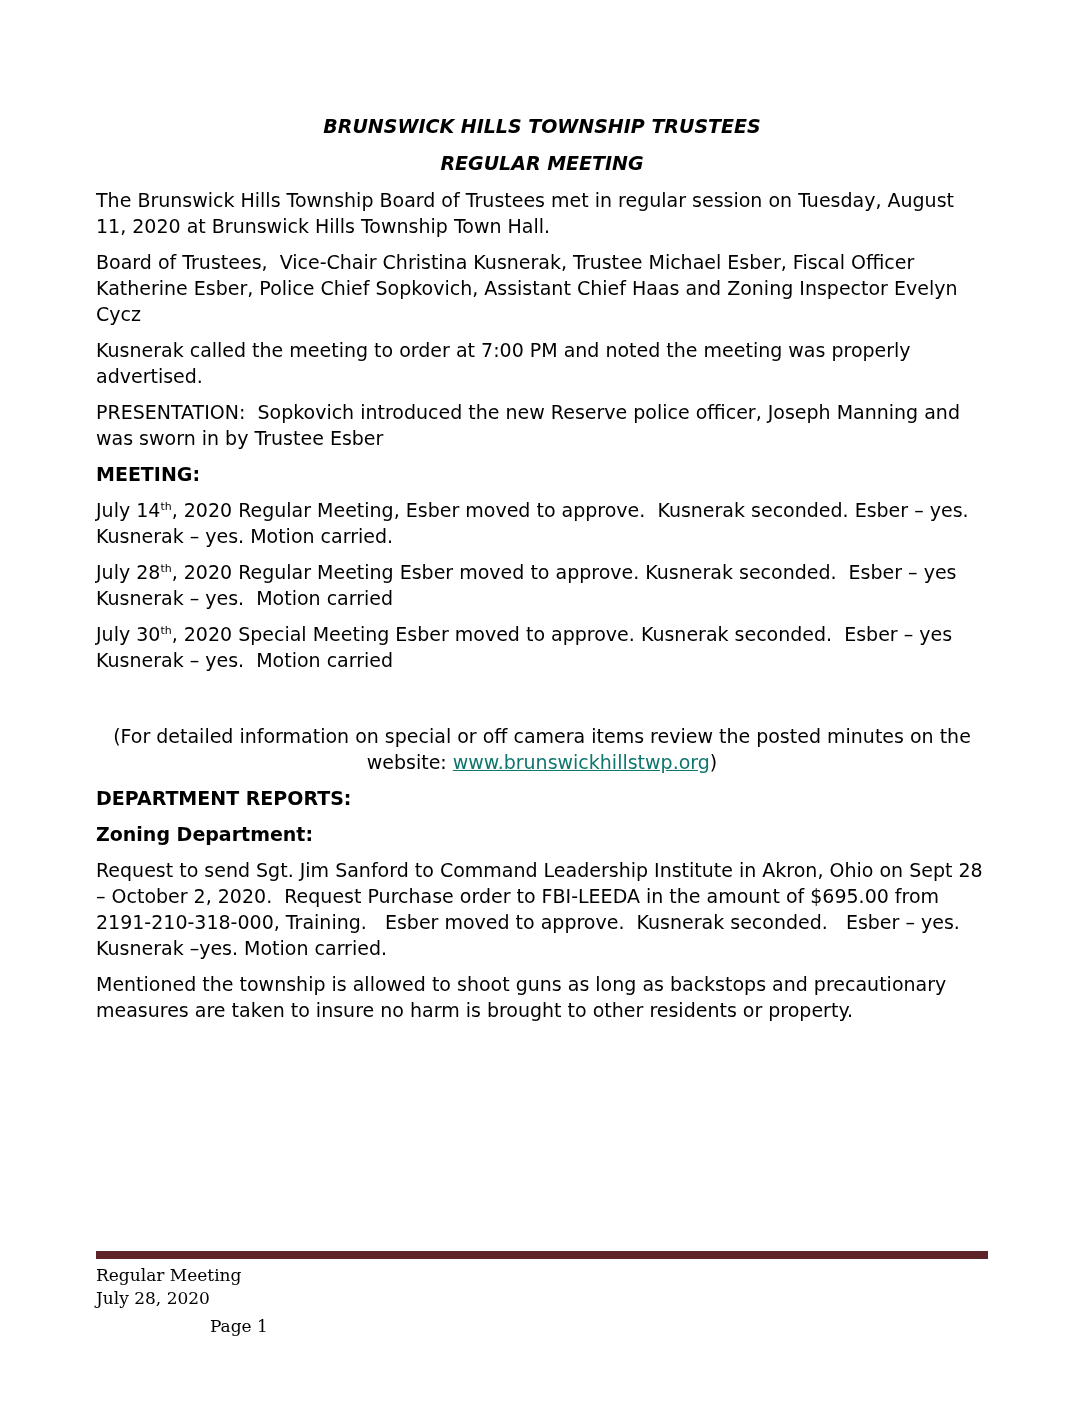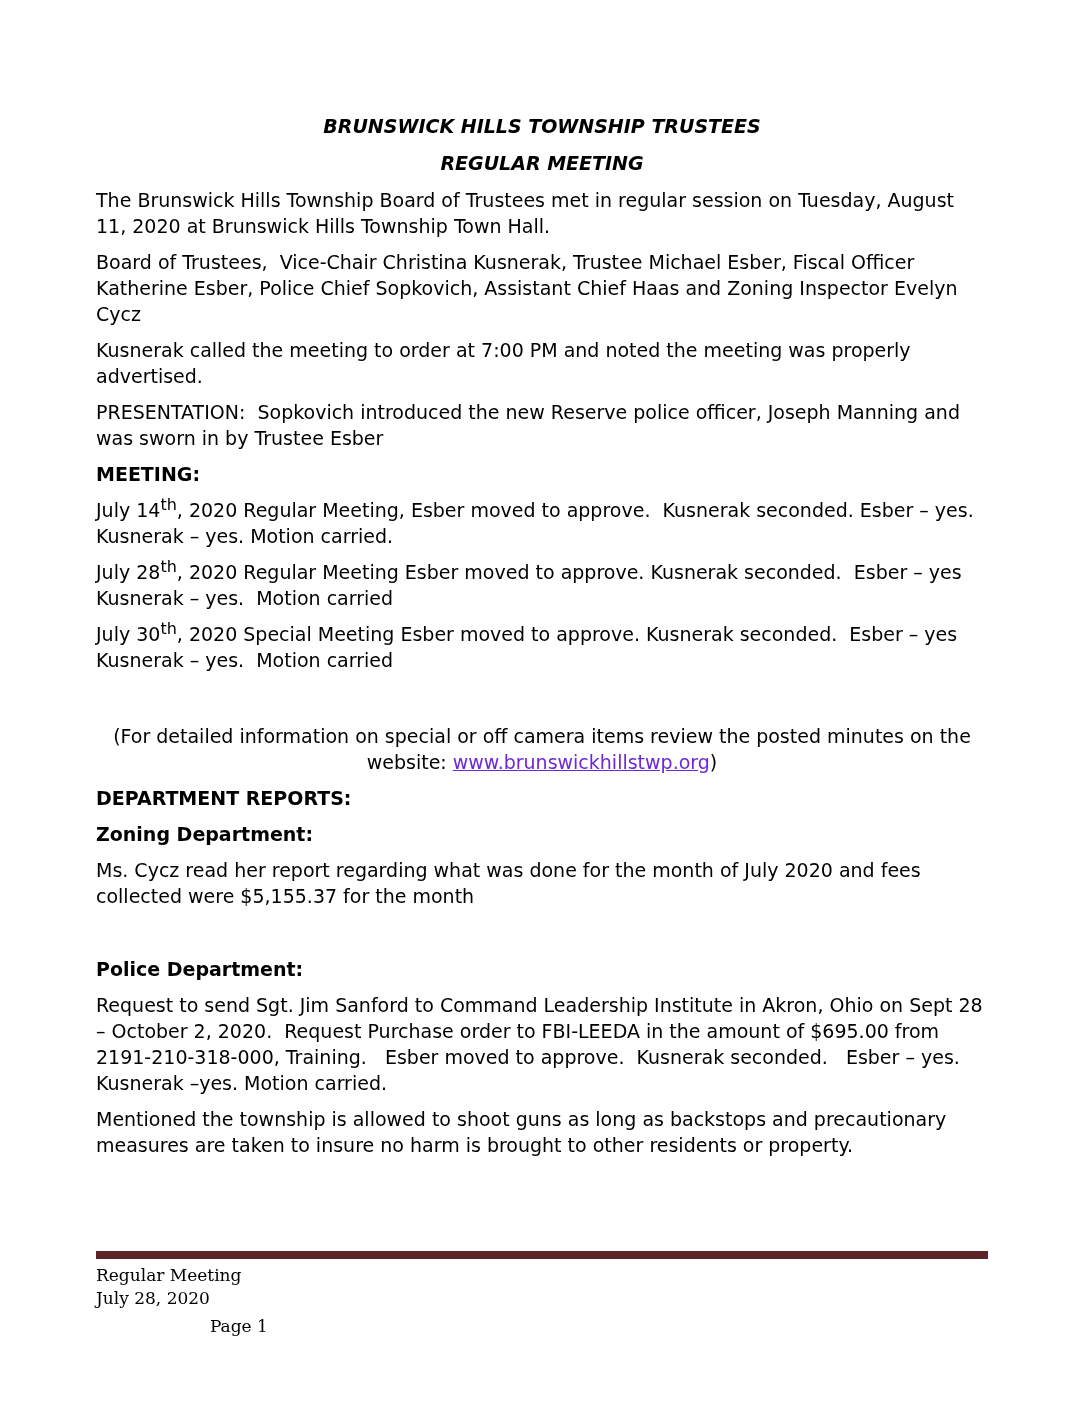--- a/index.html
+++ b/index.html
@@ -34,33 +34,33 @@
     white-space: pre-wrap;
     font-style: italic;
   }
   .section-heading {
     font-weight: bold;
     margin: 0 0 10px 0;
     white-space: pre-wrap;
   }
   .bold { font-weight: normal; }
   sup.ordinal {
-    font-size: 16px;
+    font-size: 11px;
     line-height: 0;
     vertical-align: super;
   }
   .note-para {
     text-align: center;
     margin-top: 50px;
   }
   .police-heading {
     margin-top: 47px;
   }
   .website-link {
-    color: #6d28d9;
+    color: #0f766e;
     text-decoration: underline;
     cursor: pointer;
   }
   .page-footer {
     position: absolute;
     left: 96px;
     top: 1251px;
     width: 892px;
   }
   .footer-bar {
@@ -106,23 +106,21 @@
   <p class="para"><span>July 28</span><sup class="ordinal">th</sup><span>, 2020 Regular Meeting Esber moved to approve. Kusnerak seconded.  Esber – yes Kusnerak – yes.  Motion carried</span></p>
 
   <p class="para"><span>July 30</span><sup class="ordinal">th</sup><span>, 2020 Special Meeting Esber moved to approve. Kusnerak seconded.  Esber – yes Kusnerak – yes.  Motion carried</span></p>
 
   <p class="note-para"><span>(For detailed information on special or off camera items review the posted minutes on the website: </span><a class="website-link">www.brunswickhillstwp.org</a><span>)</span></p>
 
   <div class="section-heading">DEPARTMENT REPORTS:</div>
 
   <div class="section-heading">Zoning Department:</div>
 
-  <p>Ms. Cycz read her report regarding what was done for the month of July 2020 and fees collected were $5,155.37 for the month</p>
 
-  <div class="section-heading police-heading">Police Department:</div>
 
   <p>Request to send Sgt. Jim Sanford to Command Leadership Institute in Akron, Ohio on Sept 28 – October 2, 2020.  Request Purchase order to FBI-LEEDA in the amount of $695.00 from 2191-210-318-000, Training.   Esber moved to approve.  Kusnerak seconded.   Esber – yes. Kusnerak –yes. Motion carried.</p>
 
   <p>Mentioned the township is allowed to shoot guns as long as backstops and precautionary measures are taken to insure no harm is brought to other residents or property.</p>
 
 </div>
 
 <div class="page-footer">
   <div class="footer-bar"></div>
   <div class="footer-text">Regular Meeting</div>

